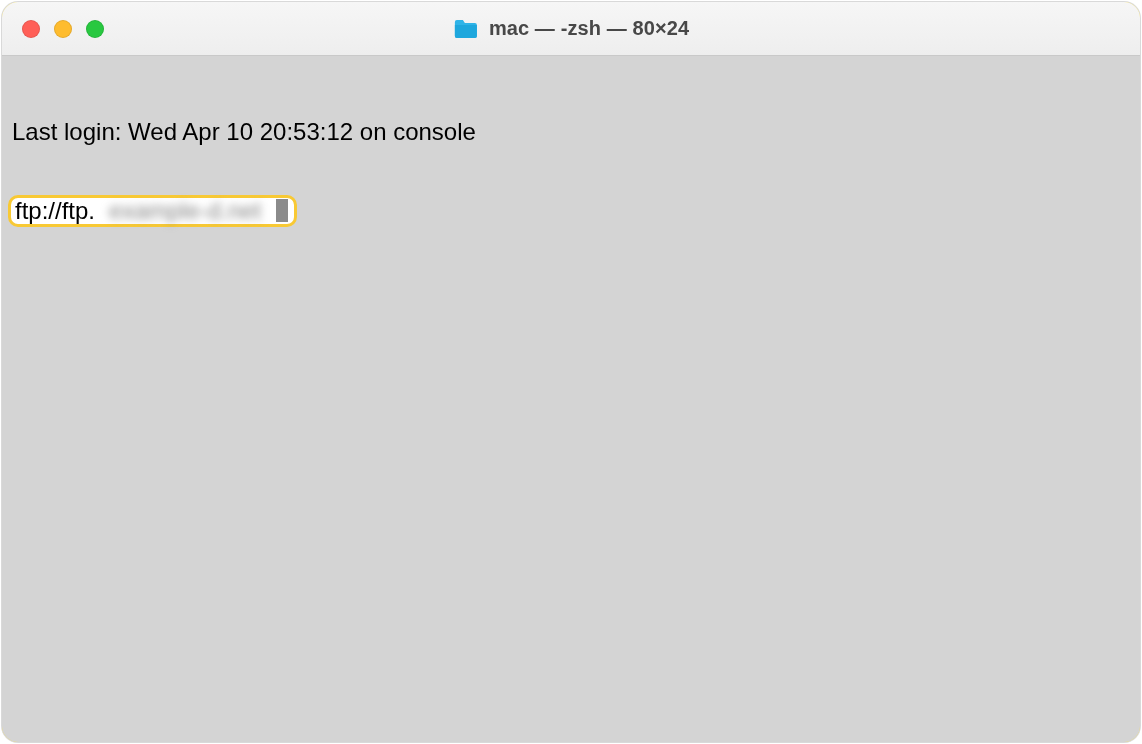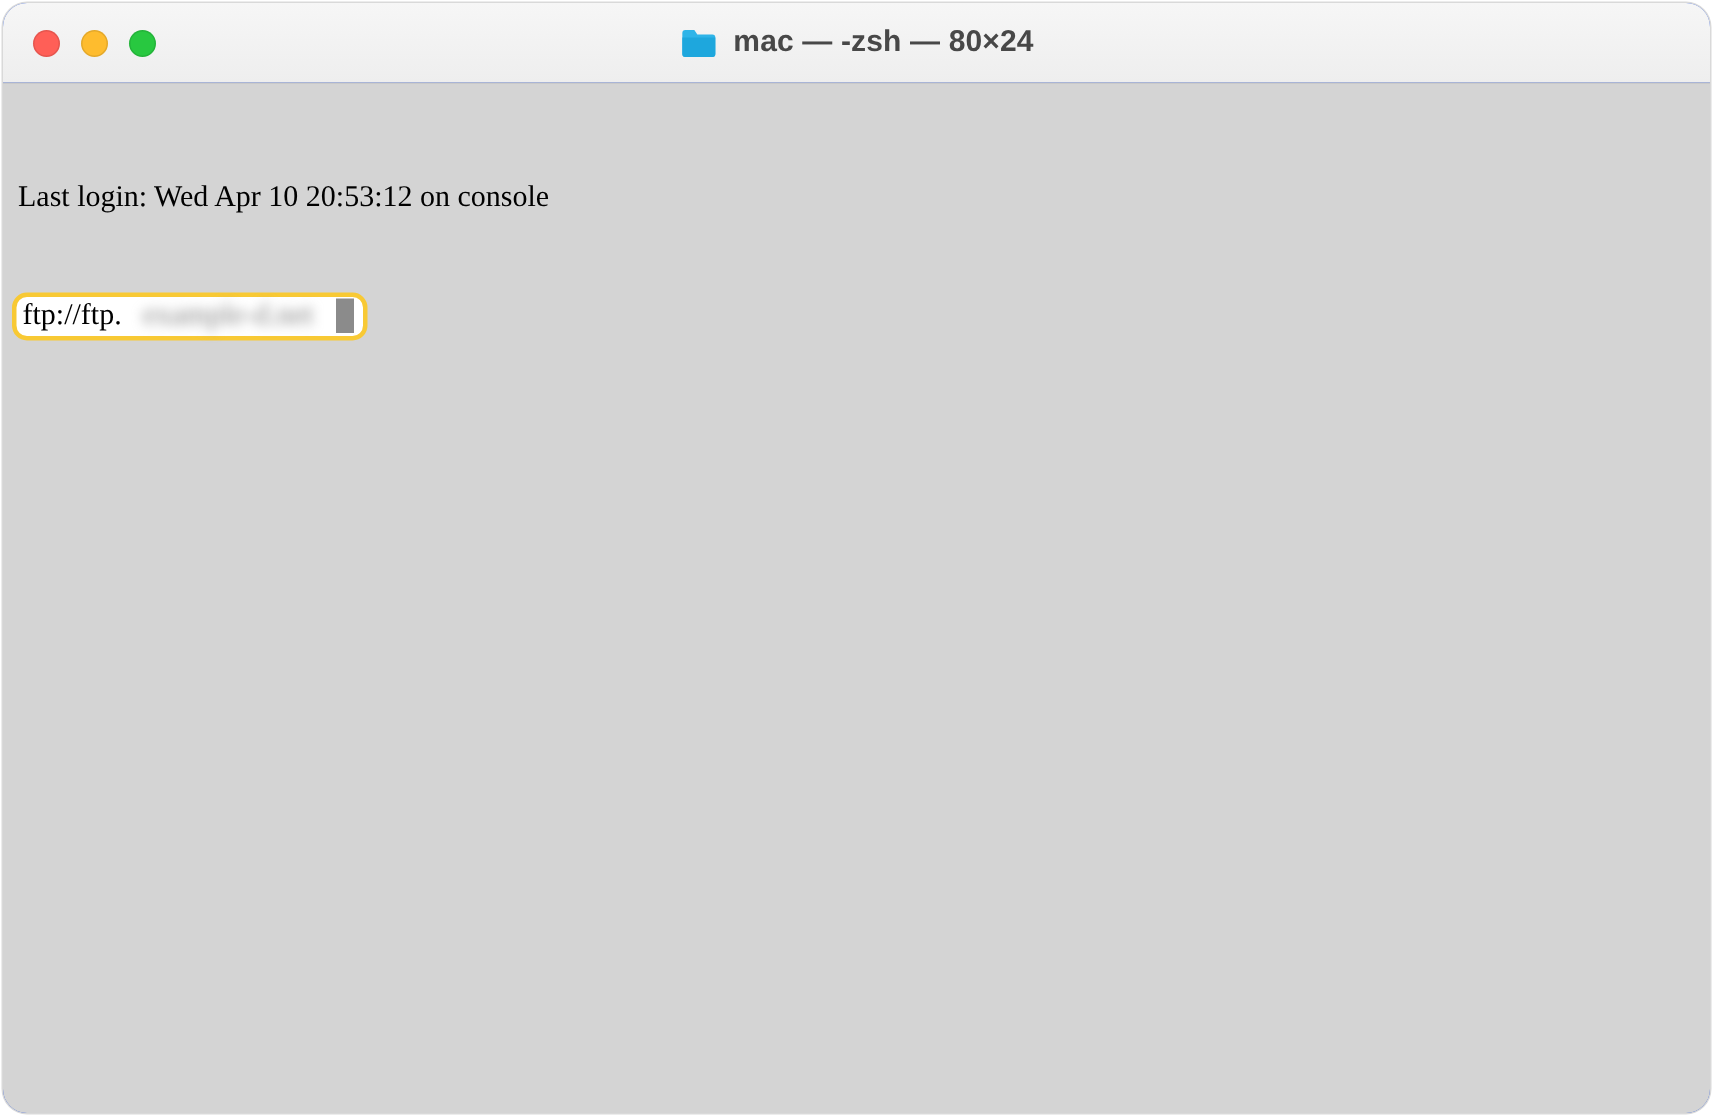--- a/index.html
+++ b/index.html
@@ -15,21 +15,21 @@
       display: flex;
       align-items: flex-start;
       justify-content: flex-start;
     }
     .window {
       width: 1138px;
       height: 740px;
       margin: 2px;
       border-radius: 16px;
       overflow: hidden;
-      background: #1d4ed8;
+      background: #fde047;
       box-shadow: 0 0 0 1px rgba(0,0,0,0.15);
       display: flex;
       flex-direction: column;
     }
     .titlebar {
       height: 54px;
       background: linear-gradient(to bottom, #f6f6f6, #eeeeee);
       border-bottom: 1px solid #c9c9c9;
       display: flex;
       align-items: center;
@@ -67,24 +67,24 @@
       font-family: -apple-system, "Helvetica Neue", Arial, sans-serif;
       font-size: 20px;
       font-weight: 700;
       color: #484848;
       letter-spacing: 0.1px;
     }
     .terminal-area {
       flex: 1;
       background: #d4d4d4;
       padding: 8px 10px;
-      font-size: 20px;
+      font-size: 24px;
       line-height: 27px;
       color: #000000;
-      font-family: Liberation Serif, serif;
+      font-family: Liberation Sans, sans-serif;
       white-space: pre;
     }
     .line {
       display: flex;
       align-items: center;
       height: 27px;
     }
     .highlight-box {
       display: inline-flex;
       align-items: center;

